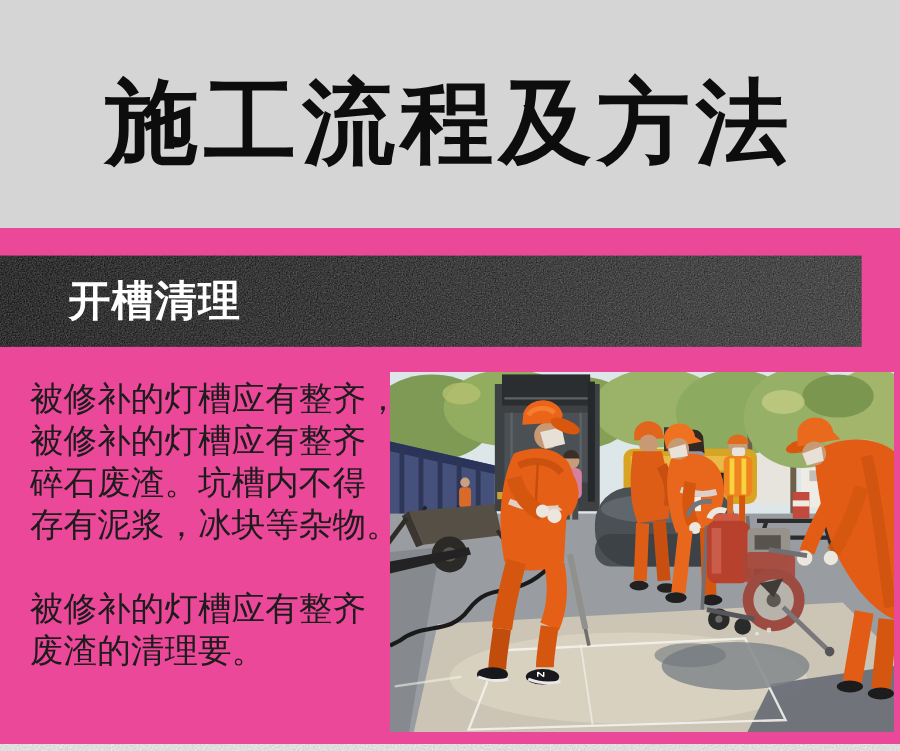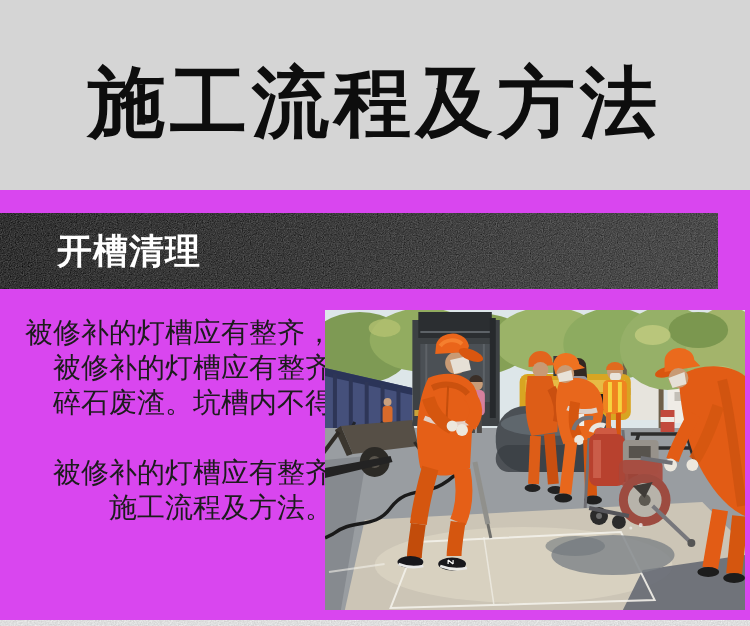--- a/index.html
+++ b/index.html
@@ -1,17 +1,17 @@
 <!DOCTYPE html>
 <html><head>
 <meta charset="utf-8">
 <style>
   html,body{margin:0;padding:0;background:#fff;}
-  .page{position:relative;width:750px;height:626px;background:#d946ef;overflow:hidden;
-        font-family:"Liberation Sans",sans-serif;text-align:right;}
+  .page{position:relative;width:750px;height:626px;background:#ec4899;overflow:hidden;
+        font-family:"Liberation Sans",sans-serif;}
   
   .title-band{position:absolute;top:0;left:0;width:750px;height:190px;background:#d5d5d5;
               display:flex;align-items:center;justify-content:center;}
   .title-band h1{margin:0;padding-top:14px;font-size:77px;font-weight:900;color:#0d0d0d;
                  letter-spacing:5px;line-height:1;white-space:nowrap;}
   
   .section-banner{position:absolute;top:213px;left:0;width:718px;height:76px;
                   background:linear-gradient(95deg,#080808 0%,#151515 45%,#222222 80%,#272727 100%);}
   .section-banner .grain{position:absolute;inset:0;width:100%;height:100%;}
   .section-banner h2{position:absolute;left:57px;top:50%;transform:translateY(-50%);margin:0;
@@ -47,24 +47,25 @@
       <rect width="100%" height="100%" filter="url(#grainA)" opacity="0.28"></rect>
     </svg>
     <h2>开槽清理</h2>
   </section>
 
   <main class="text-col">
     <p>
       <span class="line">被修补的灯槽应有整齐，</span>
       <span class="line">被修补的灯槽应有整齐</span>
       <span class="line">碎石废渣。坑槽内不得</span>
+      <span class="line">存有泥浆，冰块等杂物。</span>
     </p>
     <p>
       <span class="line">被修补的灯槽应有整齐</span>
-      <span class="line">施工流程及方法。</span>
+      <span class="line">废渣的清理要。</span>
     </p>
   </main>
 
   <figure class="photo" role="img" aria-label="道路坑槽修补施工现场：多名橙色工装工人，一人持电镐破碎路面，旁有路面切割机、黄色压路机、手推车与蓝色施工围挡">
     <svg viewBox="0 0 423 300" preserveAspectRatio="none">
 
       <rect width="423" height="140" fill="#dde6e9"></rect>
 
       <g>
         <rect x="293" y="70" width="48" height="40" fill="#e7e4dd"></rect>

